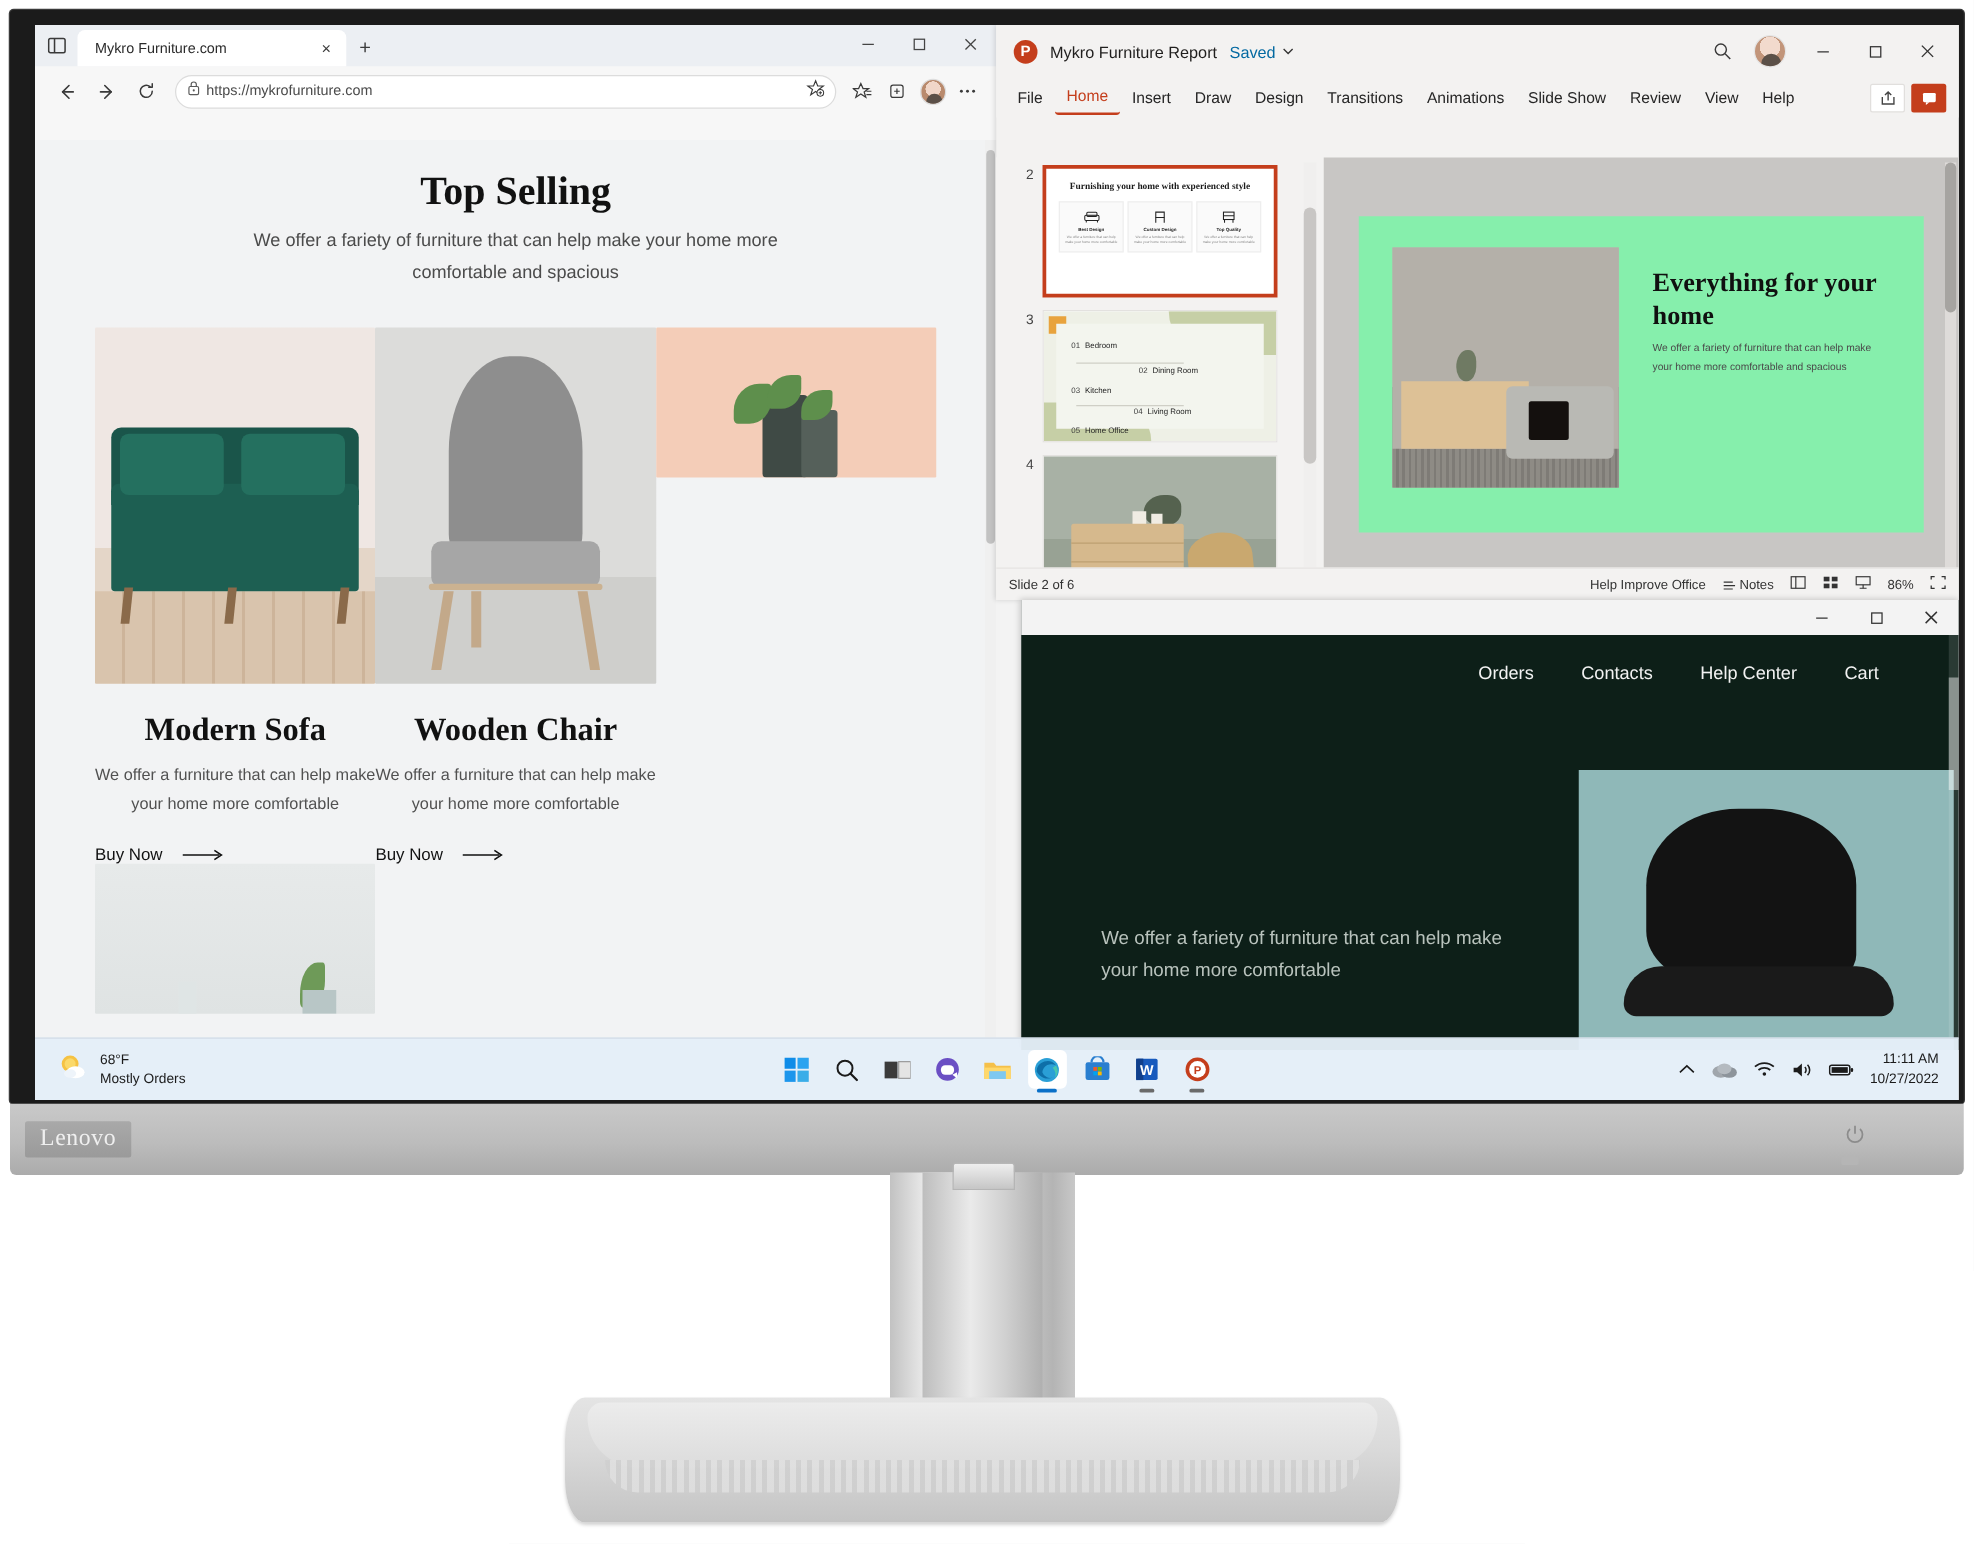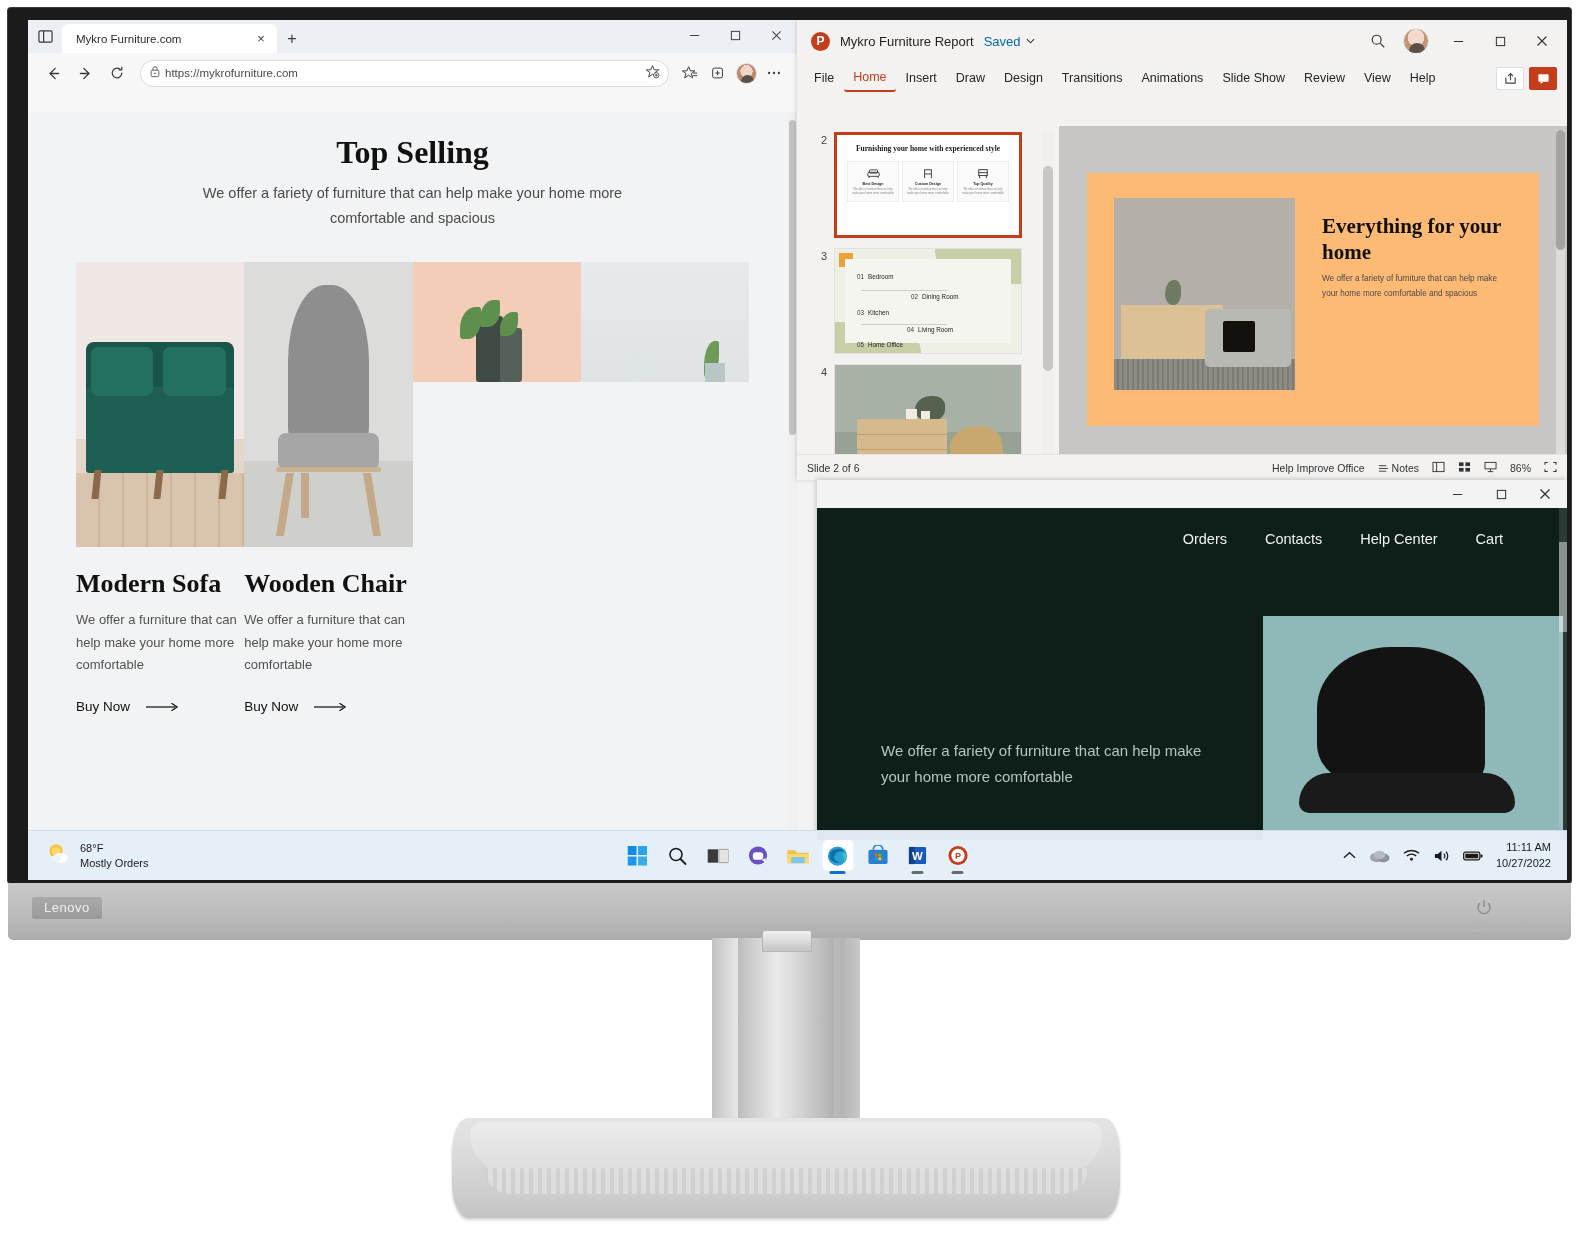--- a/index.html
+++ b/index.html
@@ -24,26 +24,26 @@
     background: #f3f3f3; overflow: hidden;
   }
 
   
   .chin {
     position: absolute; left: 8px; top: 883px; width: 1563px; height: 57px;
     background: linear-gradient(180deg,#c9c9c9 0%, #bcbcbc 55%, #ababab 100%);
     border-radius: 0 0 5px 5px;
   }
   .lenovo-logo {
-    position: absolute; left: 24px; top: 14px;
+    position: absolute; left: 12px; top: 14px;
     padding: 3px 12px 4px 12px;
     background: linear-gradient(180deg,#a9a9a9,#9a9a9a);
-    color: #efefef; font-size: 13px; letter-spacing: .5px;
+    color: #efefef; font-size: 19px; letter-spacing: .5px;
     border-radius: 2px;
-    font-family: Liberation Sans, sans-serif;
+    font-family: Liberation Serif, serif;
   }
   .power-icon { position: absolute; right: 78px; top: 16px; width: 18px; height: 18px; color: #8c8c8c; }
   .webcam-dot { position: absolute; right: 84px; top: 42px; width: 14px; height: 7px; background: #b5b5b5; border-radius: 2px;}
 
   
   .stand-neck {
     position: absolute; left: 712px; top: 938px; width: 148px; height: 185px;
     background: linear-gradient(90deg,#c2c2c2 0%, #e8e8e8 18%, #f2f2f2 35%, #d4d4d4 62%, #b4b4b4 88%, #c8c8c8 100%);
   }
   .stand-neck-inner {
@@ -97,21 +97,21 @@
   }
   .br-url { font-size: 11.5px; color: #4a4a4a; flex: 1; }
   .br-tb-icon { width: 26px; height: 26px; display: flex; align-items: center; justify-content: center; color: #3a3a3a; }
   .br-avatar { width: 21px; height: 21px; border-radius: 50%; background: radial-gradient(circle at 50% 38%, #f0d6c8 0 40%, #b98a6d 41% 100%); border: 1px solid #ddd; overflow:hidden; position:relative;}
   .br-avatar::after{content:"";position:absolute;left:4px;top:11px;width:13px;height:12px;border-radius:7px 7px 0 0;background:#5b5048;}
 
   
   .br-page { position: absolute; left: 0; top: 92px; width: 769px; height: 728px; background: #f2f3f4; overflow: hidden; }
   .pg-h1 { text-align: center; font-family: "Liberation Serif", serif; font-size: 32px; color: #111; margin-top: 22px; font-weight: 700;}
   .pg-sub { text-align: center; font-size: 14.5px; color: #4b4b4b; line-height: 1.75; margin-top: 10px; padding: 0 160px;}
-  .pg-grid { display: grid; grid-template-columns: 1fr 1fr 1fr 1fr; padding: 30px 48px 0 48px; }
+  .pg-grid { display: grid; grid-template-columns: 1fr 1fr 1fr; padding: 30px 48px 0 48px; text-align: center; }
   .pg-card-img { width: 100%; height: 285px; border-radius: 1px; position: relative; overflow: hidden; }
   .pg-card-h { font-family: "Liberation Serif", serif; font-size: 26px; color: #111; margin-top: 22px; font-weight: 700;}
   .pg-card-p { font-size: 13px; color: #515151; line-height: 1.75; margin-top: 10px; }
   .pg-buy { display: flex; align-items: center; gap: 16px; margin-top: 22px; font-size: 13.5px; color: #111; }
 
   
   .img-sofa { background: linear-gradient(180deg,#efe7e3 0 62%, #e4d6c8 62% 100%); }
   .sofa-body { position:absolute; left:6%; bottom:26%; width:88%; height:30%; background:#1d5f52; border-radius:6px 6px 3px 3px;}
   .sofa-back { position:absolute; left:6%; bottom:50%; width:88%; height:22%; background:#1a554a; border-radius:8px 8px 0 0;}
   .sofa-cush { position:absolute; bottom:53%; width:37%; height:17%; background:#24705f; border-radius:7px;}
@@ -185,21 +185,21 @@
 
   .t4-img { position:absolute; inset:0; background:linear-gradient(180deg,#a8b1a5 0 64%, #98a294 64% 100%);}
   .t4-dresser { position:absolute; left:12%; bottom:4%; width:48%; height:44%; background:#d6b98d; border-radius:2px;}
   .t4-d-line { position:absolute; left:0; width:100%; height:1px; background:#bda071;}
   .t4-chair { position:absolute; right:10%; bottom:5%; width:28%; height:36%; background:#c9a86f; border-radius:50% 50% 14% 14%; transform:rotate(-6deg);}
   .t4-plant { position:absolute; left:43%; bottom:46%; width:16%; height:24%; background:#55624f; border-radius:60% 40% 50% 50%;}
   .t4-vase { position:absolute; left:38%; bottom:46%; width:6%; height:12%; background:#f0ece3;}
   .t4-vase2 { position:absolute; left:46%; bottom:46%; width:5%; height:10%; background:#f0ece3;}
 
   .pp-canvas { flex: 1; background: #c8c6c4; position: relative; display:flex; align-items:center; justify-content:center;}
-  .pp-slide { width: 452px; height: 253px; background: #fdba74; position: relative; }
+  .pp-slide { width: 452px; height: 253px; background: #86efac; position: relative; }
   .sl-img { position:absolute; left:6%; top:10%; width:40%; height:76%; background:linear-gradient(180deg,#b9b5ae 0 58%, #8d8a84 58% 100%);}
   .sl-wall { position:absolute; inset:0; background:#b4b0a9;}
   .sl-sideboard { position:absolute; left:4%; bottom:16%; width:56%; height:28%; background:#ddc196; }
   .sl-sofa { position:absolute; right:2%; bottom:12%; width:48%; height:30%; background:#b9b9b4; border-radius:5px;}
   .sl-pillow { position:absolute; right:22%; bottom:20%; width:18%; height:16%; background:#14100e; border-radius:2px;}
   .sl-rug { position:absolute; left:0; bottom:0; width:100%; height:16%; background:repeating-linear-gradient(90deg,#8e8b85 0 3px,#7e7b76 3px 5px);}
   .sl-plant { position:absolute; left:28%; bottom:44%; width:9%; height:13%; background:#6f7a63; border-radius:60% 40% 50% 50%;}
   .sl-h { position:absolute; left:52%; top:16%; width:42%; font-family:"Liberation Serif",serif; font-size:21px; color:#101010; line-height:1.24; font-weight:700;}
   .sl-p { position:absolute; left:52%; top:39%; width:40%; font-size:8.2px; color:#4a4a4a; line-height:1.85;}
 

